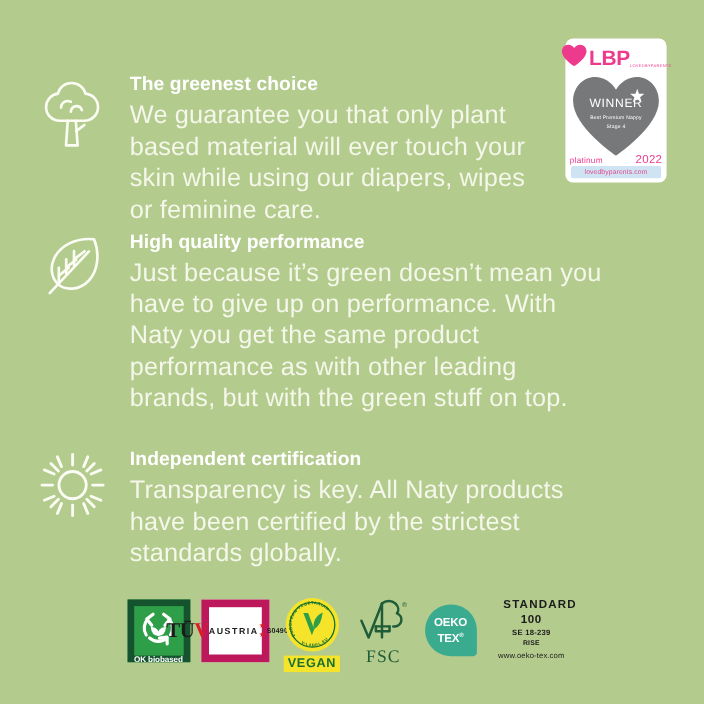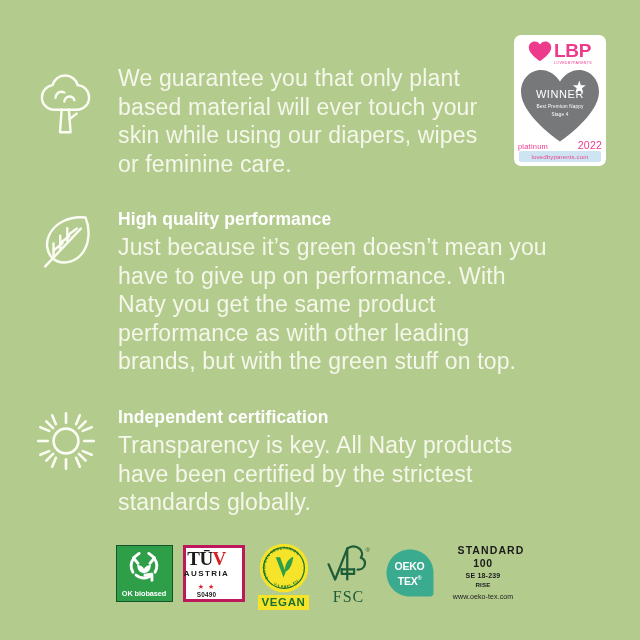--- a/index.html
+++ b/index.html
@@ -80,22 +80,22 @@
   .award-top {
     display: flex;
     align-items: center;
     justify-content: center;
     height: 26px;
     gap: 2px;
   }
   .award-heart-small { flex: 0 0 auto; }
   .award-lbp-wrap {
     display: flex;
-    flex-direction: column;
-    align-items: flex-start;
+    flex-direction: row;
+    align-items: flex-end;
     line-height: 1;
   }
   .award-lbp {
     color: #ee3a8c;
     font-size: 19px;
     font-weight: bold;
     letter-spacing: -0.3px;
     line-height: 19px;
   }
   .award-lbp-sub {
@@ -182,45 +182,45 @@
     justify-content: center;
     gap: 10px;
   }
   .cert { flex: 0 0 auto; }
 
   
   .cert-okbio {
     width: 57px;
     height: 57px;
     background: #2e9e48;
-    border: 1px solid #14532d;
+    border: 6px solid #14532d;
     box-sizing: border-box;
     display: flex;
     flex-direction: column;
     align-items: center;
     justify-content: flex-start;
     padding-top: 3px;
   }
   .cert-okbio-label {
     color: #ffffff;
     font-size: 7.4px;
     font-weight: bold;
     letter-spacing: -0.1px;
     margin-top: 2px;
   }
 
   
   .cert-tuv {
     width: 62px;
     height: 57px;
     background: #ffffff;
-    border: 3px solid #be185d;
+    border: 7px solid #be185d;
     box-sizing: border-box;
     display: flex;
-    flex-direction: column;
+    flex-direction: row;
     align-items: center;
     justify-content: center;
     padding: 2px 14px 1px 0;
   }
   .tuv-word {
     font-family: "Liberation Serif", serif;
     font-size: 19px;
     font-weight: bold;
     line-height: 19px;
     letter-spacing: -0.5px;
@@ -358,20 +358,21 @@
     <div class="feature-icon">
       <svg class="icon-svg" width="64" height="74" viewBox="0 0 64 74" fill="none" stroke="#fbfdf4" stroke-width="2.4" stroke-linecap="round" stroke-linejoin="round">
         <path d="M31 9.5c6.2 0 11.3 4.1 12.7 9.6 6.4.5 11.4 5.8 11.4 12.3 0 6.8-5.6 12.4-12.5 12.4H20.4C13.5 43.8 7.9 38.2 7.9 31.4c0-6.3 4.7-11.5 10.8-12.3C19.9 13.5 25 9.5 31 9.5z"></path>
         <path d="M21.5 31.8c0-3.3 2.7-6 6-6 1 0 2 .3 2.9.7"></path>
         <path d="M30.4 35.6c0-2.8 2.3-5.1 5.1-5.1 2.3 0 4.3 1.6 4.9 3.7"></path>
         <path d="M27.6 43.8 26 66.2h10.6l-1.7-22.4"></path>
         <path d="M35.3 53.2l7.4-5.6"></path>
       </svg>
     </div>
     <div class="feature-body">
+      <p class="feature-title">The greenest choice</p>
       <p class="feature-text">We guarantee you that only plant based material will ever touch your skin while using our diapers, wipes or feminine care.</p>
     </div>
   </div>
 
   <div class="feature" id="feature-2">
     <div class="feature-icon">
       <svg class="icon-svg" width="64" height="68" viewBox="0 0 64 68" fill="none" stroke="#fbfdf4" stroke-width="2.4" stroke-linecap="round" stroke-linejoin="round">
         <path d="M51.5 8.5C34.8 6.9 20.6 14.2 15.1 26.2 11.5 34 12.7 43 18 48.6c7.2 7.3 20.6 6.2 28.8-2.6C55.9 36.3 56.3 20 51.5 8.5z"></path>
         <path d="M11.2 57.4 46.8 19.6"></path>
         <path d="M33.3 32.6V19.2"></path>

